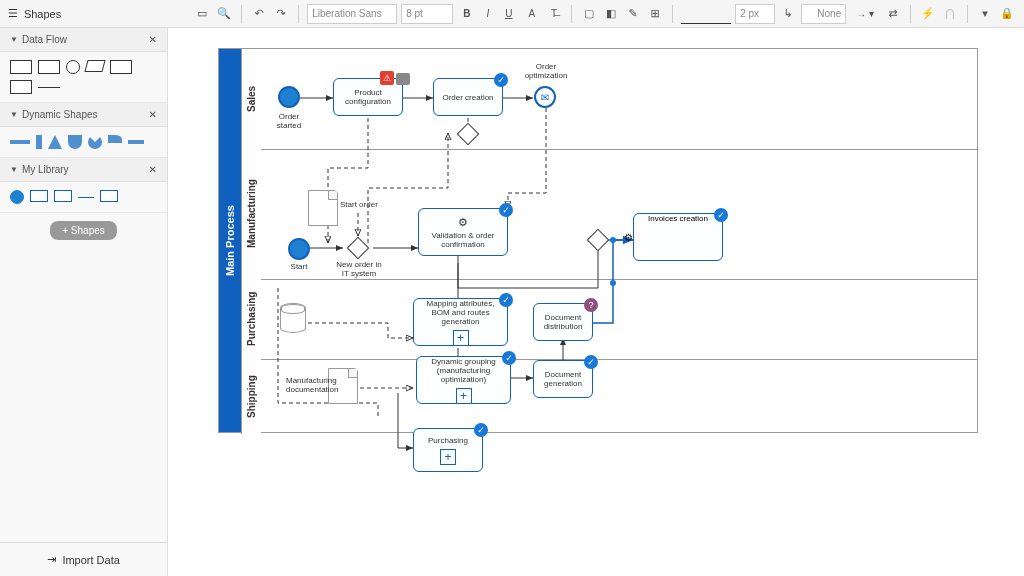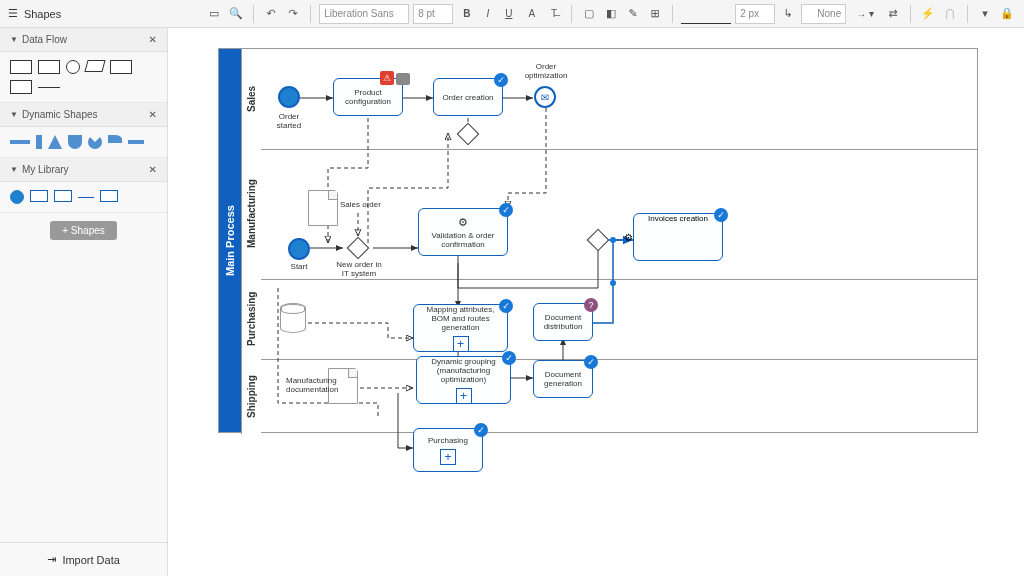--- a/index.html
+++ b/index.html
@@ -14,21 +14,21 @@
 .panel-header{display:flex;align-items:center;padding:6px 10px;background:#f0f0f0;border-bottom:1px solid #e0e0e0;color:#555;font-size:10px}
 .panel-header .arrow{font-size:8px;margin-right:4px}
 .panel-header .close{margin-left:auto;cursor:pointer}
 .panel-body{padding:8px 10px;display:flex;flex-wrap:wrap;gap:6px;border-bottom:1px solid #e8e8e8}
 .shape-thumb{width:22px;height:14px;border:1px solid #333;background:#fff}
 .shape-thumb.circle{border-radius:50%;width:14px;height:14px}
 .shape-thumb.line{border:none;border-top:1px solid #333;height:1px;margin-top:7px}
 .shape-thumb.filled-blue{background:#2080d0;border-color:#2080d0;border-radius:50%;width:14px;height:14px}
 .shape-thumb.small{width:18px;height:12px}
 .dyn-shape{width:20px;height:14px;background:#5090d0}
-.add-shapes{margin:8px auto;background:#999;color:#fff;padding:4px 12px;border-radius:3px;font-size:10px;cursor:pointer;width:fit-content}
+.add-shapes{margin:8px auto;background:#999;color:#fff;padding:4px 12px;border-radius:8px;font-size:10px;cursor:pointer;width:fit-content}
 .import-btn{margin-top:auto;padding:10px;text-align:center;color:#333;border-top:1px solid #ddd;cursor:pointer;display:flex;align-items:center;justify-content:center;gap:6px}
 .canvas{position:absolute;left:168px;top:28px;right:0;bottom:0;background:#fff;overflow:hidden}
 .diagram{position:absolute;left:50px;top:20px;width:780px;height:520px}
 .pool{position:absolute;border:1px solid #999;background:#fff}
 .pool-header{position:absolute;left:0;top:0;bottom:0;width:22px;background:#1060c0;color:#fff;writing-mode:vertical-rl;transform:rotate(180deg);display:flex;align-items:center;justify-content:center;font-size:11px;font-weight:bold}
 .lane-header{position:absolute;left:22px;top:0;bottom:0;width:20px;background:#fff;border-right:1px solid #999;writing-mode:vertical-rl;transform:rotate(180deg);display:flex;align-items:center;justify-content:center;font-size:10px;font-weight:bold;color:#333}
 .lane-line{position:absolute;left:42px;right:0;height:1px;background:#999}
 .node{position:absolute;border:1.5px solid #1060c0;border-radius:6px;background:#fcfeff;display:flex;align-items:center;justify-content:center;text-align:center;font-size:8px;color:#333;padding:2px 4px}
 .node .check{position:absolute;top:-6px;right:-6px;width:14px;height:14px;background:#1878d8;border-radius:50%;color:#fff;font-size:9px;display:flex;align-items:center;justify-content:center}
 .node .plus{width:16px;height:16px;border:1px solid #1060c0;color:#1060c0;display:flex;align-items:center;justify-content:center;font-size:12px;margin-top:2px}
@@ -55,21 +55,21 @@
     <span>☰</span>
     <span>Shapes</span>
   </div>
   <span class="tb-icon">▭</span>
   <span class="tb-icon">🔍</span>
   <span class="tb-sep"></span>
   <span class="tb-icon">↶</span>
   <span class="tb-icon">↷</span>
   <span class="tb-sep"></span>
   <input class="tb-input" style="width: 90px;" value="Liberation Sans">
-  <input class="tb-input" style="width: 40px;" value="8 pt">
+  <input class="tb-input" style="width: 52px;" value="8 pt">
   <span class="tb-btn">
       <b>B</b>
     </span>
   <span class="tb-btn">
       <i>I</i>
     </span>
   <span class="tb-btn">
       <u>U</u>
     </span>
   <span class="tb-btn">A</span>
@@ -218,42 +218,42 @@
     <span>Order creation</span>
     <div class="check">✓</div>
   </div>
   <div class="gateway" style="left:242px;top:78px"></div>
   <div class="event msg" style="left:316px;top:38px">✉</div>
   <div class="event-label" style="left:303px;top:14px">Order optimization</div>
 
   <div class="event" style="left:70px;top:190px"></div>
   <div class="event-label" style="left:56px;top:214px">Start</div>
   <div class="doc" style="left:90px;top:142px"></div>
-  <div class="doc-label" style="left:122px;top:152px">Sales order</div>
+  <div class="doc-label" style="left:122px;top:152px">Start order</div>
   <div class="gateway" style="left:132px;top:192px"></div>
   <div class="event-label" style="left:116px;top:212px">New order in IT system</div>
   <div class="node" style="left:200px;top:160px;width:90px;height:48px">
     <div class="node-inner">
           <span style="font-size:11px">⚙</span>
           <span>Validation &amp; order confirmation</span>
         </div>
     <div class="check">✓</div>
   </div>
   <div class="gateway" style="left:372px;top:184px"></div>
 
   <div class="selected-box" style="left:415px;top:165px;width:90px;height:48px">
     <div style="position:absolute;inset:0;display:flex;align-items:flex-start;justify-content:center;font-size:8px">
           <span>Invoices creation</span>
         </div>
     <div class="check" style="position:absolute;top:-6px;right:-6px;width:14px;height:14px;background:#1878d8;border-radius:50%;color:#fff;font-size:9px;display:flex;align-items:center;justify-content:center">✓</div>
     <span style="position:absolute;left:-10px;top:18px;font-size:10px">⚙</span>
   </div>
 
   <div class="db" style="left:62px;top:255px"></div>
-  <div class="node" style="left:195px;top:256px;width:95px;height:48px">
+  <div class="node" style="left:195px;top:250px;width:95px;height:48px">
     <div class="node-inner">
           <span>Mapping attributes, BOM and routes generation</span>
           <div class="plus">+</div>
         </div>
     <div class="check">✓</div>
   </div>
   <div class="node" style="left:198px;top:308px;width:95px;height:48px">
     <div class="node-inner">
           <span>Dynamic grouping (manufacturing optimization)</span>
           <div class="plus">+</div>

